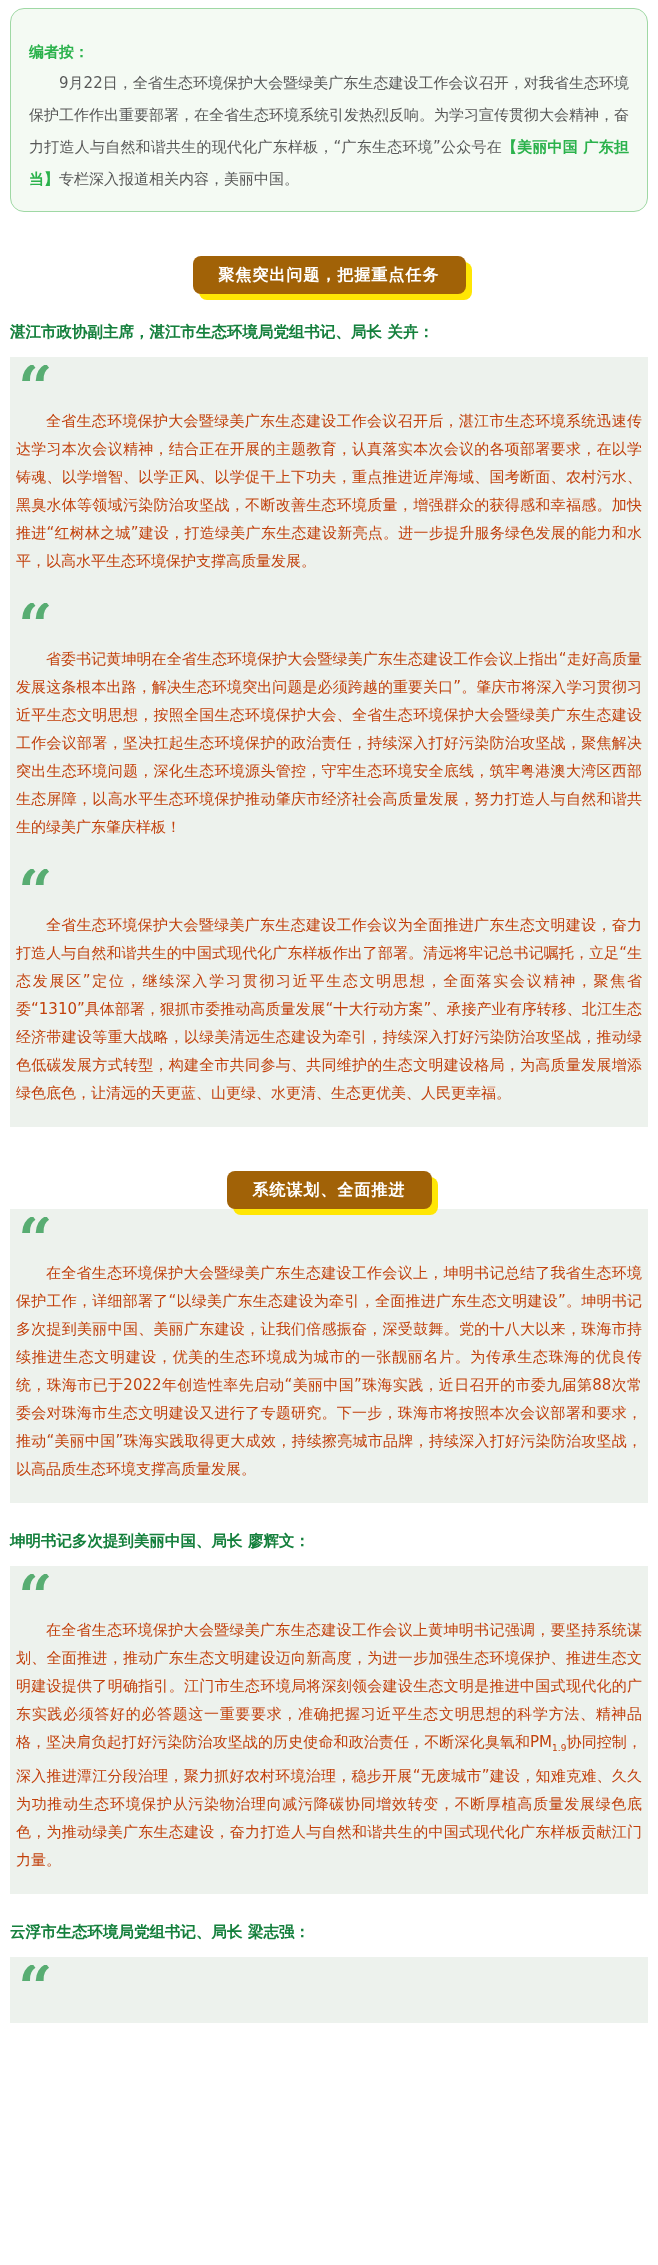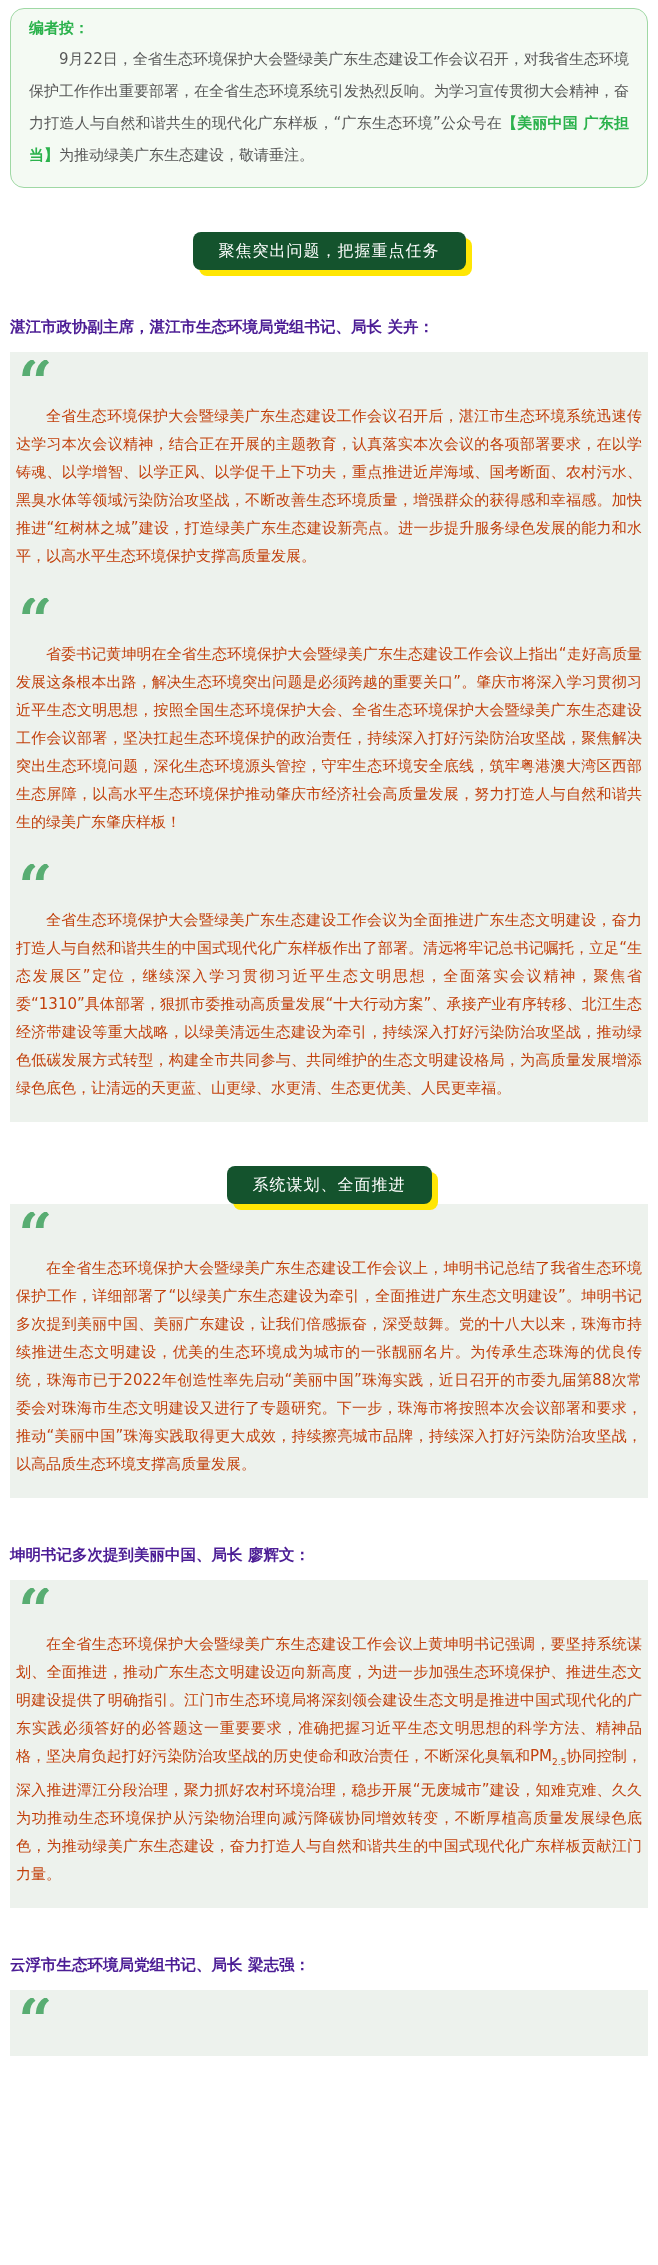--- a/index.html
+++ b/index.html
@@ -1,47 +1,47 @@
 <!DOCTYPE html>
 <html><head>
 <meta charset="utf-8">
 <style>
   html,body{margin:0;padding:0;background:#ffffff;}
   body{width:658px;font-family:"DejaVu Sans","Liberation Sans",sans-serif;-webkit-font-smoothing:antialiased;}
   .page{padding:8px 10px 30px;}
 
   
-  .editor-box{border:1px solid #9fd8a4;border-radius:14px;background:#f4faf3;padding:4px 18px 16px;}
+  .editor-box{border:1px solid #9fd8a4;border-radius:14px;background:#f4faf3;padding:28px 18px 16px;}
   .editor-label{color:#2bb24c;font-weight:bold;font-size:15px;line-height:30px;}
   .editor-text{margin:0;font-size:15px;color:#575757;line-height:32px;text-align:justify;text-indent:2em;}
   .hl{color:#2bb24c;font-weight:bold;}
 
   
   .banner-row{text-align:center;margin:44px 0 0;}
-  .banner{display:inline-block;background:#14532d;color:#ffffff;font-weight:normal;font-size:16px;
+  .banner{display:inline-block;background:#a16207;color:#ffffff;font-weight:bold;font-size:16px;
           line-height:20px;padding:9px 26px;border-radius:8px;box-shadow:6px 6px 0 #ffe604;letter-spacing:1px;}
 
   
-  .heading{color:#4c1d95;font-size:15.5px;margin:46px 0 14px;font-weight:bold;line-height:22px;}
+  .heading{color:#15803d;font-size:15.5px;margin:27px 0 14px;font-weight:bold;line-height:22px;}
 
   
   .quote{background:#edf2ed;padding:8px 6px 20px;}
   .qmark{color:#58ad72;font-family:"DejaVu Serif","Liberation Serif",serif;font-size:60px;line-height:44px;
          height:38px;font-weight:bold;padding-left:2px;overflow:hidden;}
   .qtext{margin:4px 0 0;font-size:15px;line-height:28px;color:#c2410c;text-align:justify;text-indent:2em;}
   .qtext sub{font-size:9px;}
 </style>
 </head>
 <body>
 
 <div class="page">
 
   <div class="editor-box">
     <div class="editor-label">编者按：</div>
-    <p class="editor-text"><span>9月22日，全省生态环境保护大会暨绿美广东生态建设工作会议召开，对我省生态环境保护工作作出重要部署，在全省生态环境系统引发热烈反响。为学习宣传贯彻大会精神，奋力打造人与自然和谐共生的现代化广东样板，“广东生态环境”公众号在</span><span class="hl">【美丽中国 广东担当】</span><span>为推动绿美广东生态建设，敬请垂注。</span></p>
+    <p class="editor-text"><span>9月22日，全省生态环境保护大会暨绿美广东生态建设工作会议召开，对我省生态环境保护工作作出重要部署，在全省生态环境系统引发热烈反响。为学习宣传贯彻大会精神，奋力打造人与自然和谐共生的现代化广东样板，“广东生态环境”公众号在</span><span class="hl">【美丽中国 广东担当】</span><span>专栏深入报道相关内容，美丽中国。</span></p>
   </div>
 
   <div id="content">
       <div class="banner-row"><div class="banner">聚焦突出问题，把握重点任务</div></div>
       <h3 class="heading">湛江市政协副主席，湛江市生态环境局党组书记、局长 关卉：</h3>
       <div class="quote">
         <div class="qmark">“</div>
         <p class="qtext"><span>全省生态环境保护大会暨绿美广东生态建设工作会议召开后，湛江市生态环境系统迅速传达学习本次会议精神，结合正在开展的主题教育，认真落实本次会议的各项部署要求，在以学铸魂、以学增智、以学正风、以学促干上下功夫，重点推进近岸海域、国考断面、农村污水、黑臭水体等领域污染防治攻坚战，不断改善生态环境质量，增强群众的获得感和幸福感。加快推进“红树林之城”建设，打造绿美广东生态建设新亮点。进一步提升服务绿色发展的能力和水平，以高水平生态环境保护支撑高质量发展。</span></p>
       </div>
       <div class="quote">
@@ -53,21 +53,21 @@
         <p class="qtext"><span>全省生态环境保护大会暨绿美广东生态建设工作会议为全面推进广东生态文明建设，奋力打造人与自然和谐共生的中国式现代化广东样板作出了部署。清远将牢记总书记嘱托，立足“生态发展区”定位，继续深入学习贯彻习近平生态文明思想，全面落实会议精神，聚焦省委“1310”具体部署，狠抓市委推动高质量发展“十大行动方案”、承接产业有序转移、北江生态经济带建设等重大战略，以绿美清远生态建设为牵引，持续深入打好污染防治攻坚战，推动绿色低碳发展方式转型，构建全市共同参与、共同维护的生态文明建设格局，为高质量发展增添绿色底色，让清远的天更蓝、山更绿、水更清、生态更优美、人民更幸福。</span></p>
       </div>
       <div class="banner-row"><div class="banner">系统谋划、全面推进</div></div>
       <div class="quote">
         <div class="qmark">“</div>
         <p class="qtext"><span>在全省生态环境保护大会暨绿美广东生态建设工作会议上，坤明书记总结了我省生态环境保护工作，详细部署了“以绿美广东生态建设为牵引，全面推进广东生态文明建设”。坤明书记多次提到美丽中国、美丽广东建设，让我们倍感振奋，深受鼓舞。党的十八大以来，珠海市持续推进生态文明建设，优美的生态环境成为城市的一张靓丽名片。为传承生态珠海的优良传统，珠海市已于2022年创造性率先启动“美丽中国”珠海实践，近日召开的市委九届第88次常委会对珠海市生态文明建设又进行了专题研究。下一步，珠海市将按照本次会议部署和要求，推动“美丽中国”珠海实践取得更大成效，持续擦亮城市品牌，持续深入打好污染防治攻坚战，以高品质生态环境支撑高质量发展。</span></p>
       </div>
       <h3 class="heading">坤明书记多次提到美丽中国、局长 廖辉文：</h3>
       <div class="quote">
         <div class="qmark">“</div>
-        <p class="qtext"><span>在全省生态环境保护大会暨绿美广东生态建设工作会议上黄坤明书记强调，要坚持系统谋划、全面推进，推动广东生态文明建设迈向新高度，为进一步加强生态环境保护、推进生态文明建设提供了明确指引。江门市生态环境局将深刻领会建设生态文明是推进中国式现代化的广东实践必须答好的必答题这一重要要求，准确把握习近平生态文明思想的科学方法、精神品格，坚决肩负起打好污染防治攻坚战的历史使命和政治责任，不断深化臭氧和PM</span><sub>2.5</sub><span>协同控制，深入推进潭江分段治理，聚力抓好农村环境治理，稳步开展“无废城市”建设，知难克难、久久为功推动生态环境保护从污染物治理向减污降碳协同增效转变，不断厚植高质量发展绿色底色，为推动绿美广东生态建设，奋力打造人与自然和谐共生的中国式现代化广东样板贡献江门力量。</span></p>
+        <p class="qtext"><span>在全省生态环境保护大会暨绿美广东生态建设工作会议上黄坤明书记强调，要坚持系统谋划、全面推进，推动广东生态文明建设迈向新高度，为进一步加强生态环境保护、推进生态文明建设提供了明确指引。江门市生态环境局将深刻领会建设生态文明是推进中国式现代化的广东实践必须答好的必答题这一重要要求，准确把握习近平生态文明思想的科学方法、精神品格，坚决肩负起打好污染防治攻坚战的历史使命和政治责任，不断深化臭氧和PM</span><sub>1.9</sub><span>协同控制，深入推进潭江分段治理，聚力抓好农村环境治理，稳步开展“无废城市”建设，知难克难、久久为功推动生态环境保护从污染物治理向减污降碳协同增效转变，不断厚植高质量发展绿色底色，为推动绿美广东生态建设，奋力打造人与自然和谐共生的中国式现代化广东样板贡献江门力量。</span></p>
       </div>
       <h3 class="heading">云浮市生态环境局党组书记、局长 梁志强：</h3>
       <div class="quote">
         <div class="qmark">“</div>
       </div>
     </div>
 
 </div>
 
 </body></html>

